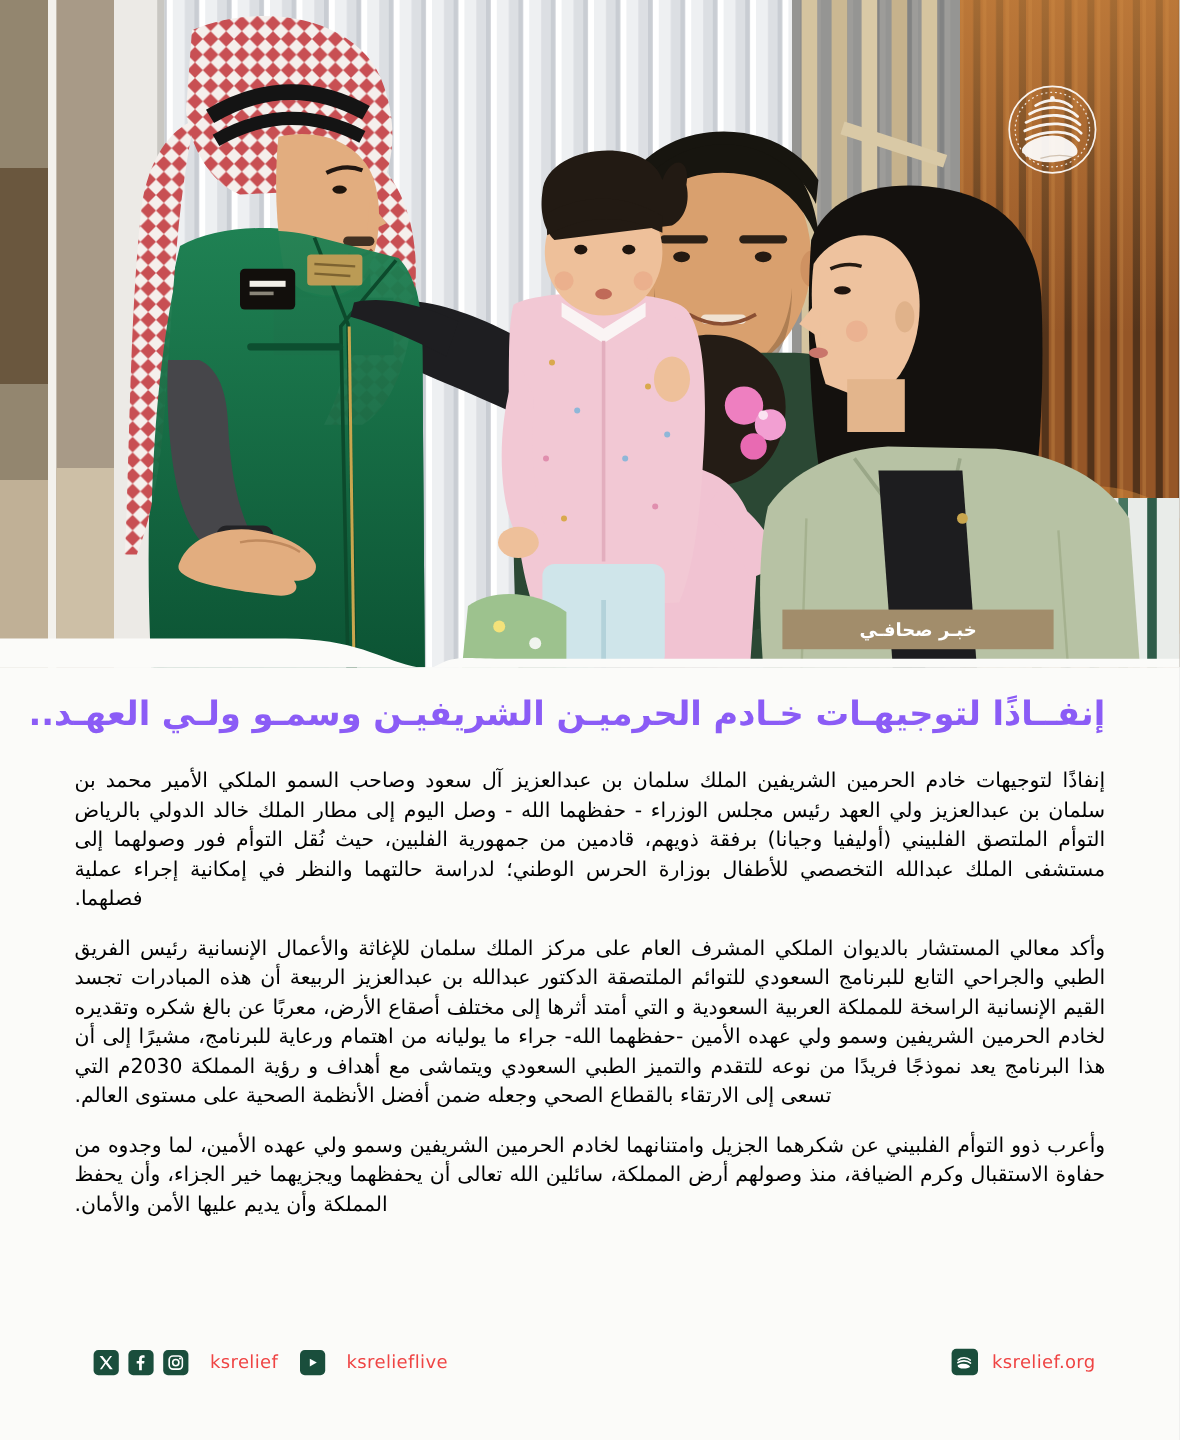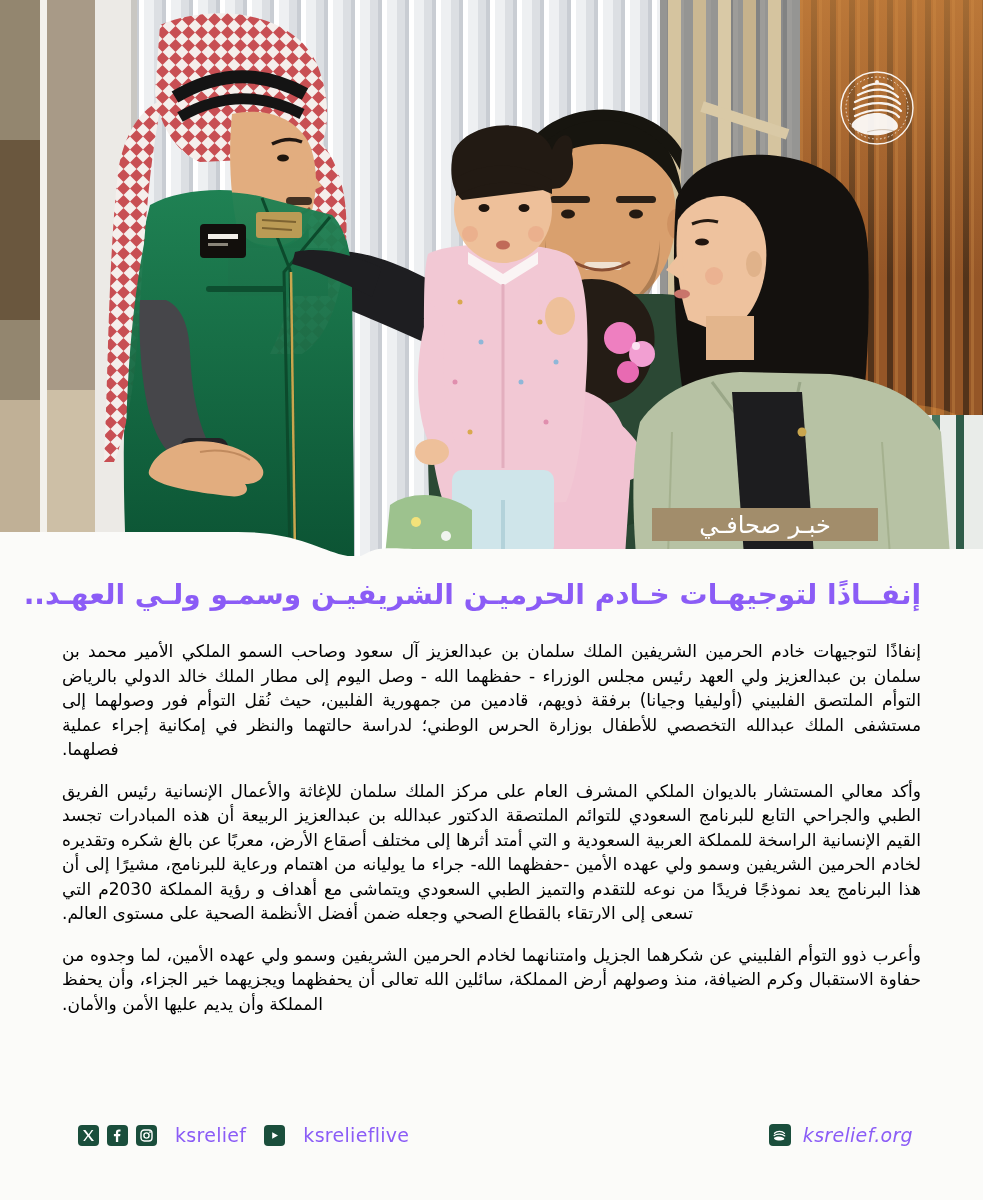--- a/index.html
+++ b/index.html
@@ -8,21 +8,21 @@
     background:#fbfbf9;overflow:hidden;
     font-family:"DejaVu Sans","Liberation Sans",sans-serif;
   }
   
   .photo-wrap{position:absolute;top:0;left:0;width:983px;height:556px;}
   .photo-wrap svg{display:block;}
   
   .press-badge{
     position:absolute;left:652px;top:508px;width:226px;height:33px;
     background:#a28d6b;color:#ffffff;display:flex;align-items:center;justify-content:center;
-    font-size:24px;font-weight:normal;direction:rtl;letter-spacing:.5px;z-index:6;
+    font-size:15px;font-weight:bold;direction:rtl;letter-spacing:.5px;z-index:6;
   }
   
   .content{position:absolute;top:556px;left:0;right:0;padding:12px 62px 0 62px;z-index:4;}
   .headline{margin:2px 0 20px 0;}
   .headline-line{
     direction:rtl;text-align:justify;text-align-last:justify;
     color:#8b5cf6;font-weight:bold;font-size:28px;line-height:49px;white-space:nowrap;
   }
   .body-copy p{
     direction:rtl;text-align:justify;text-align-last:left;
@@ -35,24 +35,24 @@
     display:flex;align-items:center;justify-content:space-between;
     padding:0 70px 0 78px;z-index:4;
   }
   .footer-left,.footer-right{display:flex;align-items:center;}
   .icon-box{
     width:21px;height:21px;border-radius:4px;background:#1a4e3c;
     display:flex;align-items:center;justify-content:center;margin-right:8px;flex:0 0 auto;
   }
   .icon-box svg{display:block;}
   .handle{
-    color:#8b5cf6;font-size:19px;letter-spacing:.3px;margin:0 18px 0 10px;
+    color:#ef4444;font-size:15px;letter-spacing:.3px;margin:0 18px 0 10px;
   }
   .handle.last{margin-right:17px;}
-  .footer-right .handle{margin:0 0 0 12px;font-style:italic;}
+  .footer-right .handle{margin:0 0 0 12px;}
   .site-logo{width:22px;height:22px;border-radius:4px;background:#1a4e3c;
     display:flex;align-items:center;justify-content:center;flex:0 0 auto;}
 </style>
 </head>
 <body>
 
 <div class="poster">
 
   <div class="photo-wrap">
     <svg width="983" height="556" viewBox="0 0 983 556">

